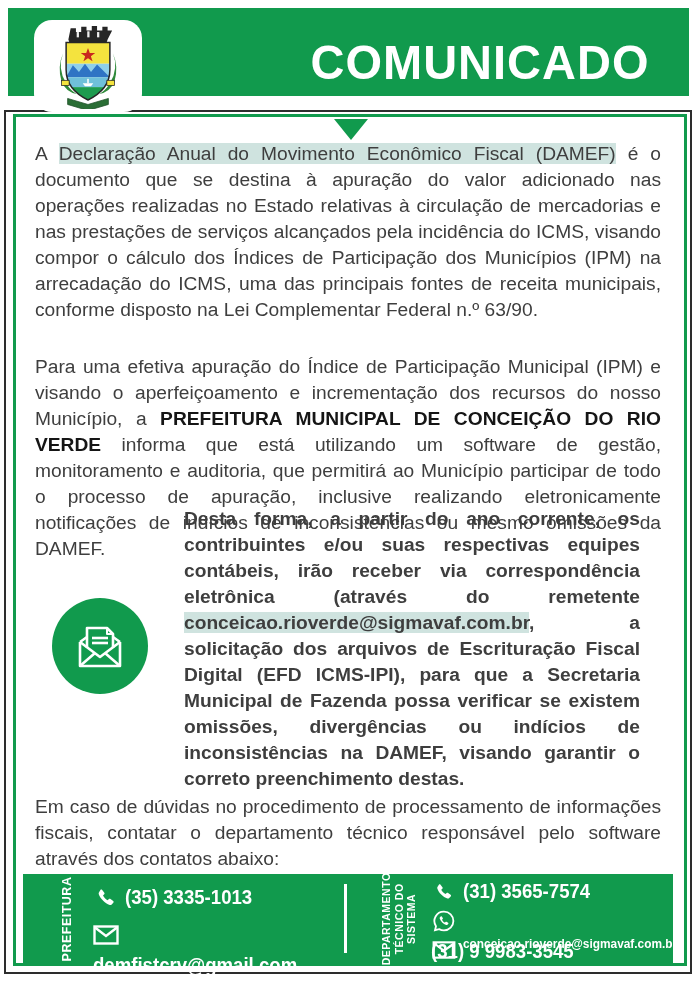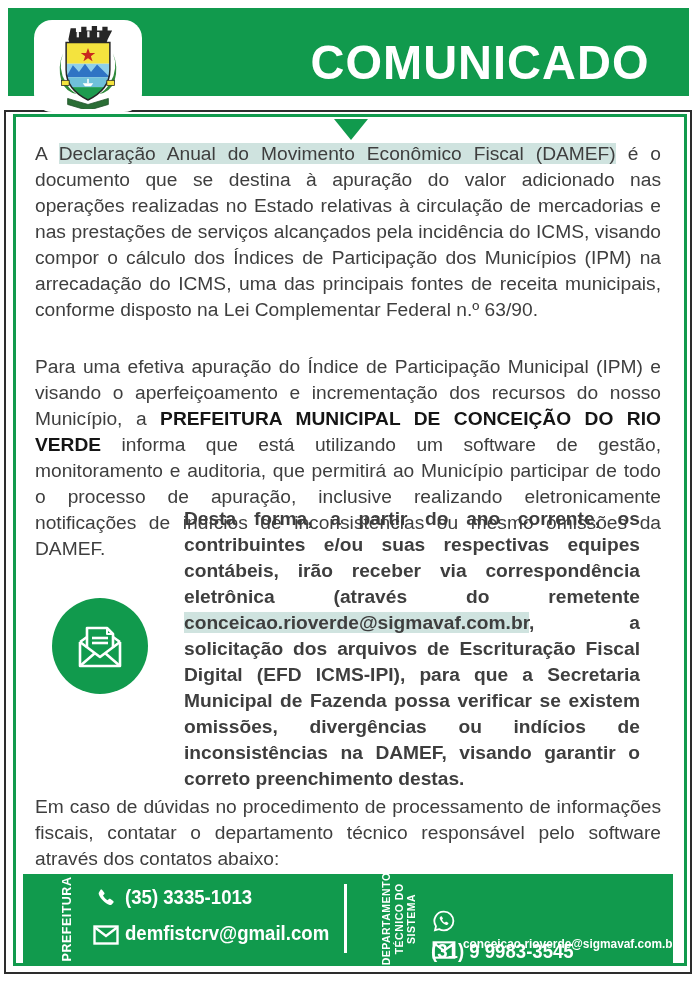--- a/index.html
+++ b/index.html
@@ -44,21 +44,21 @@
   .v-left{left:14px;top:0;width:60px;height:89px;}
   .v-left>span{font-size:12.5px;white-space:nowrap;}
   .v-right{left:328px;top:0;width:96px;height:89px;}
   .v-right>span{font-size:10.5px;line-height:1.2;width:96px;}
   .frow{position:absolute;display:flex;gap:6px;}
   .frow .ic{width:26px;height:26px;flex:0 0 auto;display:flex;align-items:center;justify-content:center;}
   .fnum{font-size:20px;font-weight:bold;letter-spacing:0;transform:scaleX(.93);transform-origin:left center;white-space:nowrap;}
   .fsmall{font-size:12.5px;font-weight:bold;transform:scaleX(.95);transform-origin:left center;white-space:nowrap;}
   .divider{position:absolute;left:321px;top:10px;width:3px;height:69px;background:#ffffff;}
   .lrow1{left:70px;top:12px;}
-  .lrow2{left:70px;top:48px;}
+  .lrow2{left:70px;top:48px;flex-direction:column;}
   .rrow1{left:408px;top:6px;}
   .rrow2{left:408px;top:34px;flex-direction:column;}
   .rrow3{left:408px;top:63px;}
   svg{display:block;}
 </style>
 </head>
 <body>
 
 <div class="outer-frame"></div>
 <div class="inner-frame"></div>
@@ -151,20 +151,28 @@
     </span>
     <span class="fnum">demfistcrv@gmail.com</span>
   </div>
 
   <div class="divider"></div>
 
   <div class="vlabel v-right">
     <span>DEPARTAMENTO TÉCNICO DO SISTEMA</span>
   </div>
 
+  <div class="frow rrow1">
+    <span class="ic">
+      <svg width="22" height="22" viewBox="0 0 24 24">
+          <path fill="#ffffff" d="M6.4 2.9c.5-.5 1.4-.5 1.8.1l2.1 2.7c.4.5.3 1.2-.1 1.6L9 8.5c.7 1.7 3 4 4.7 4.7l1.2-1.2c.4-.4 1.1-.5 1.6-.1l2.7 2.1c.6.4.6 1.3.1 1.8l-1.6 1.6c-.5.5-1.3.7-2 .5C11 16.4 6.2 11.6 4.7 7c-.2-.7 0-1.5.5-2z"></path>
+        </svg>
+    </span>
+    <span class="fnum">(31) 3565-7574</span>
+  </div>
 
   <div class="frow rrow2">
     <span class="ic">
       <svg width="24" height="24" viewBox="0 0 24 24">
           <path fill="none" stroke="#ffffff" stroke-width="1.8" d="M12 2.6a9.4 9.4 0 0 1 0 18.8c-1.8 0-3.5-.5-4.9-1.3L3 21.2l1-4A9.4 9.4 0 0 1 12 2.6z"></path>
           <path fill="#ffffff" d="M8.7 7.4c.3-.3.9-.3 1.1.1l1 1.6c.2.3.2.7-.1.9l-.7.7c.5 1.1 1.8 2.4 2.9 2.9l.7-.7c.2-.3.6-.3.9-.1l1.6 1c.4.2.5.8.1 1.1l-.8.8c-.3.3-.8.5-1.2.3-2.9-.9-5.6-3.6-6.5-6.5-.1-.4 0-.9.3-1.2z"></path>
         </svg>
     </span>
     <span class="fnum">(31) 9 9983-3545</span>
   </div>

